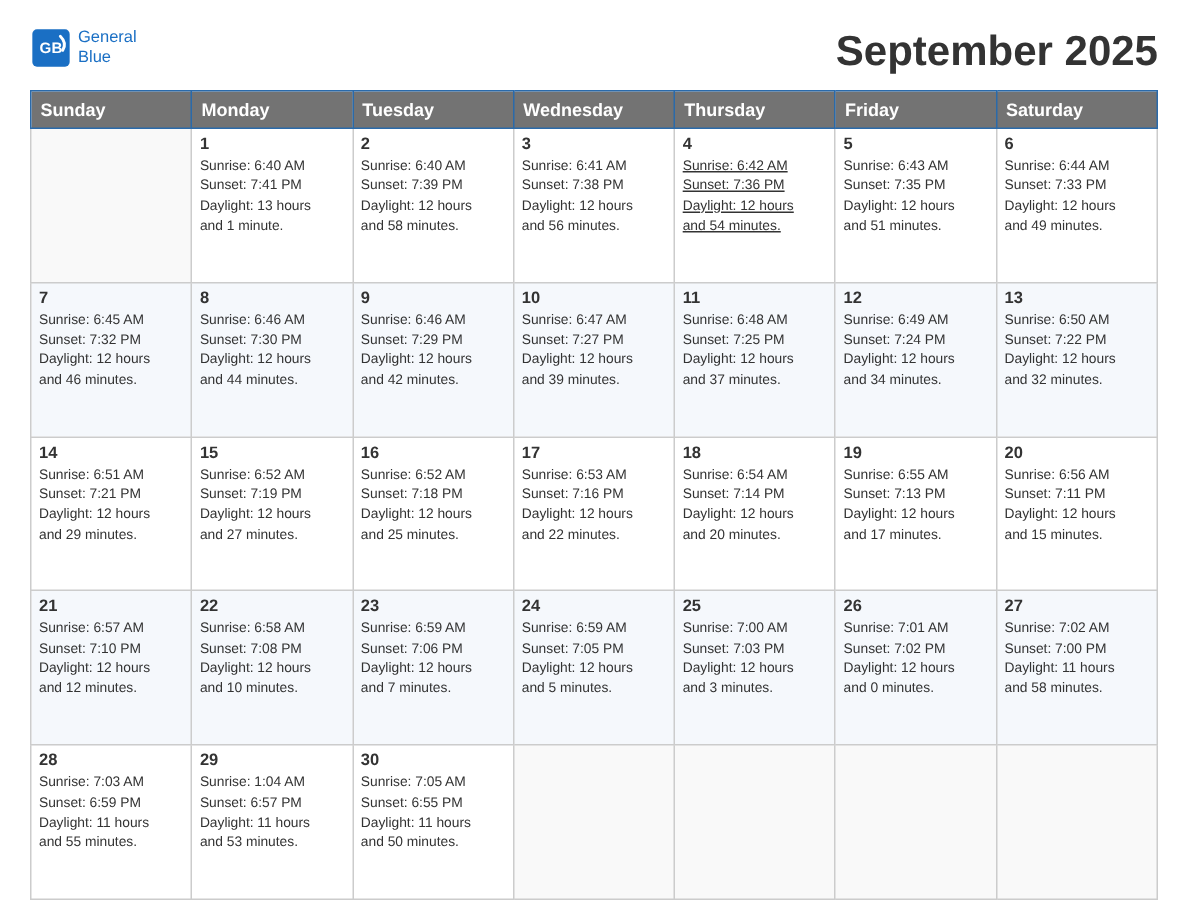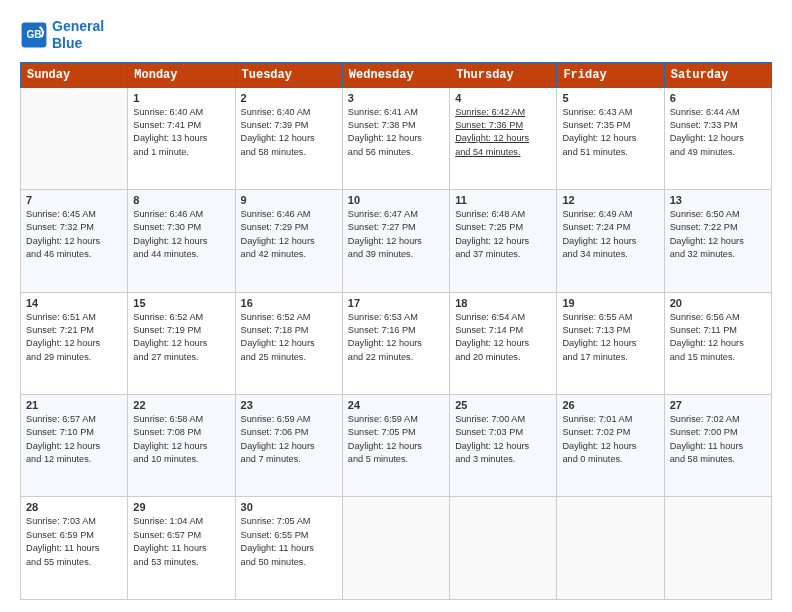--- a/index.html
+++ b/index.html
@@ -23,22 +23,22 @@
       align-items: flex-start;
       margin-bottom: 10px;
       gap: 11px;
     }
     .logo {
       display: flex;
       align-items: center;
       gap: 4px;
     }
     .logo-text {
-      font-size: 14px;
-      font-weight: bold;
+      font-size: 11px;
+      font-weight: normal;
       color: #333;
       line-height: 1.2;
     }
     .logo-text span {
       color: #1a6fc4;
     }
     .logo-icon {
       width: 28px;
       height: 28px;
     }
@@ -53,28 +53,27 @@
     .subtitle {
       font-size: 14px;
       color: #555;
     }
     .calendar-table {
       width: 100%;
       border-collapse: collapse;
       flex: 1;
     }
     .calendar-table th {
-      background: #c2410c;
+      background: #737373;
       color: #fff;
       font-size: 12px;
       font-weight: bold;
       text-align: left;
       padding: 5px 6px;
       border: 1px solid #2a6aaa;
-      font-family: Liberation Mono, monospace;
     }
     .calendar-table td {
       border: 1px solid #ccc;
       vertical-align: top;
       padding: 4px 5px;
       font-size: 9.5px;
       color: #333;
       background: #fff;
       width: calc(100% / 7);
       height: 82px;
@@ -106,20 +105,21 @@
         <rect x="2" y="2" width="32" height="32" rx="4" fill="#1a6fc4"></rect>
         <text x="18" y="22" text-anchor="middle" fill="white" font-size="13" font-weight="bold" font-family="Arial">GB</text>
         <path d="M26 8 Q32 14 28 20" stroke="white" stroke-width="2.5" fill="none" stroke-linecap="round"></path>
       </svg>
       <div class="logo-text">
         <div><span>General</span></div>
         <div><span style="color:#1a6fc4">Blue</span></div>
       </div>
     </div>
     <div class="title-block">
+      <div class="main-title">September 2025</div>
     </div>
   </div>
 
   <table class="calendar-table">
     <thead>
       <tr id="days-header">
       <th>Sunday</th>
           <th>Monday</th>
           <th>Tuesday</th>
           <th>Wednesday</th>

